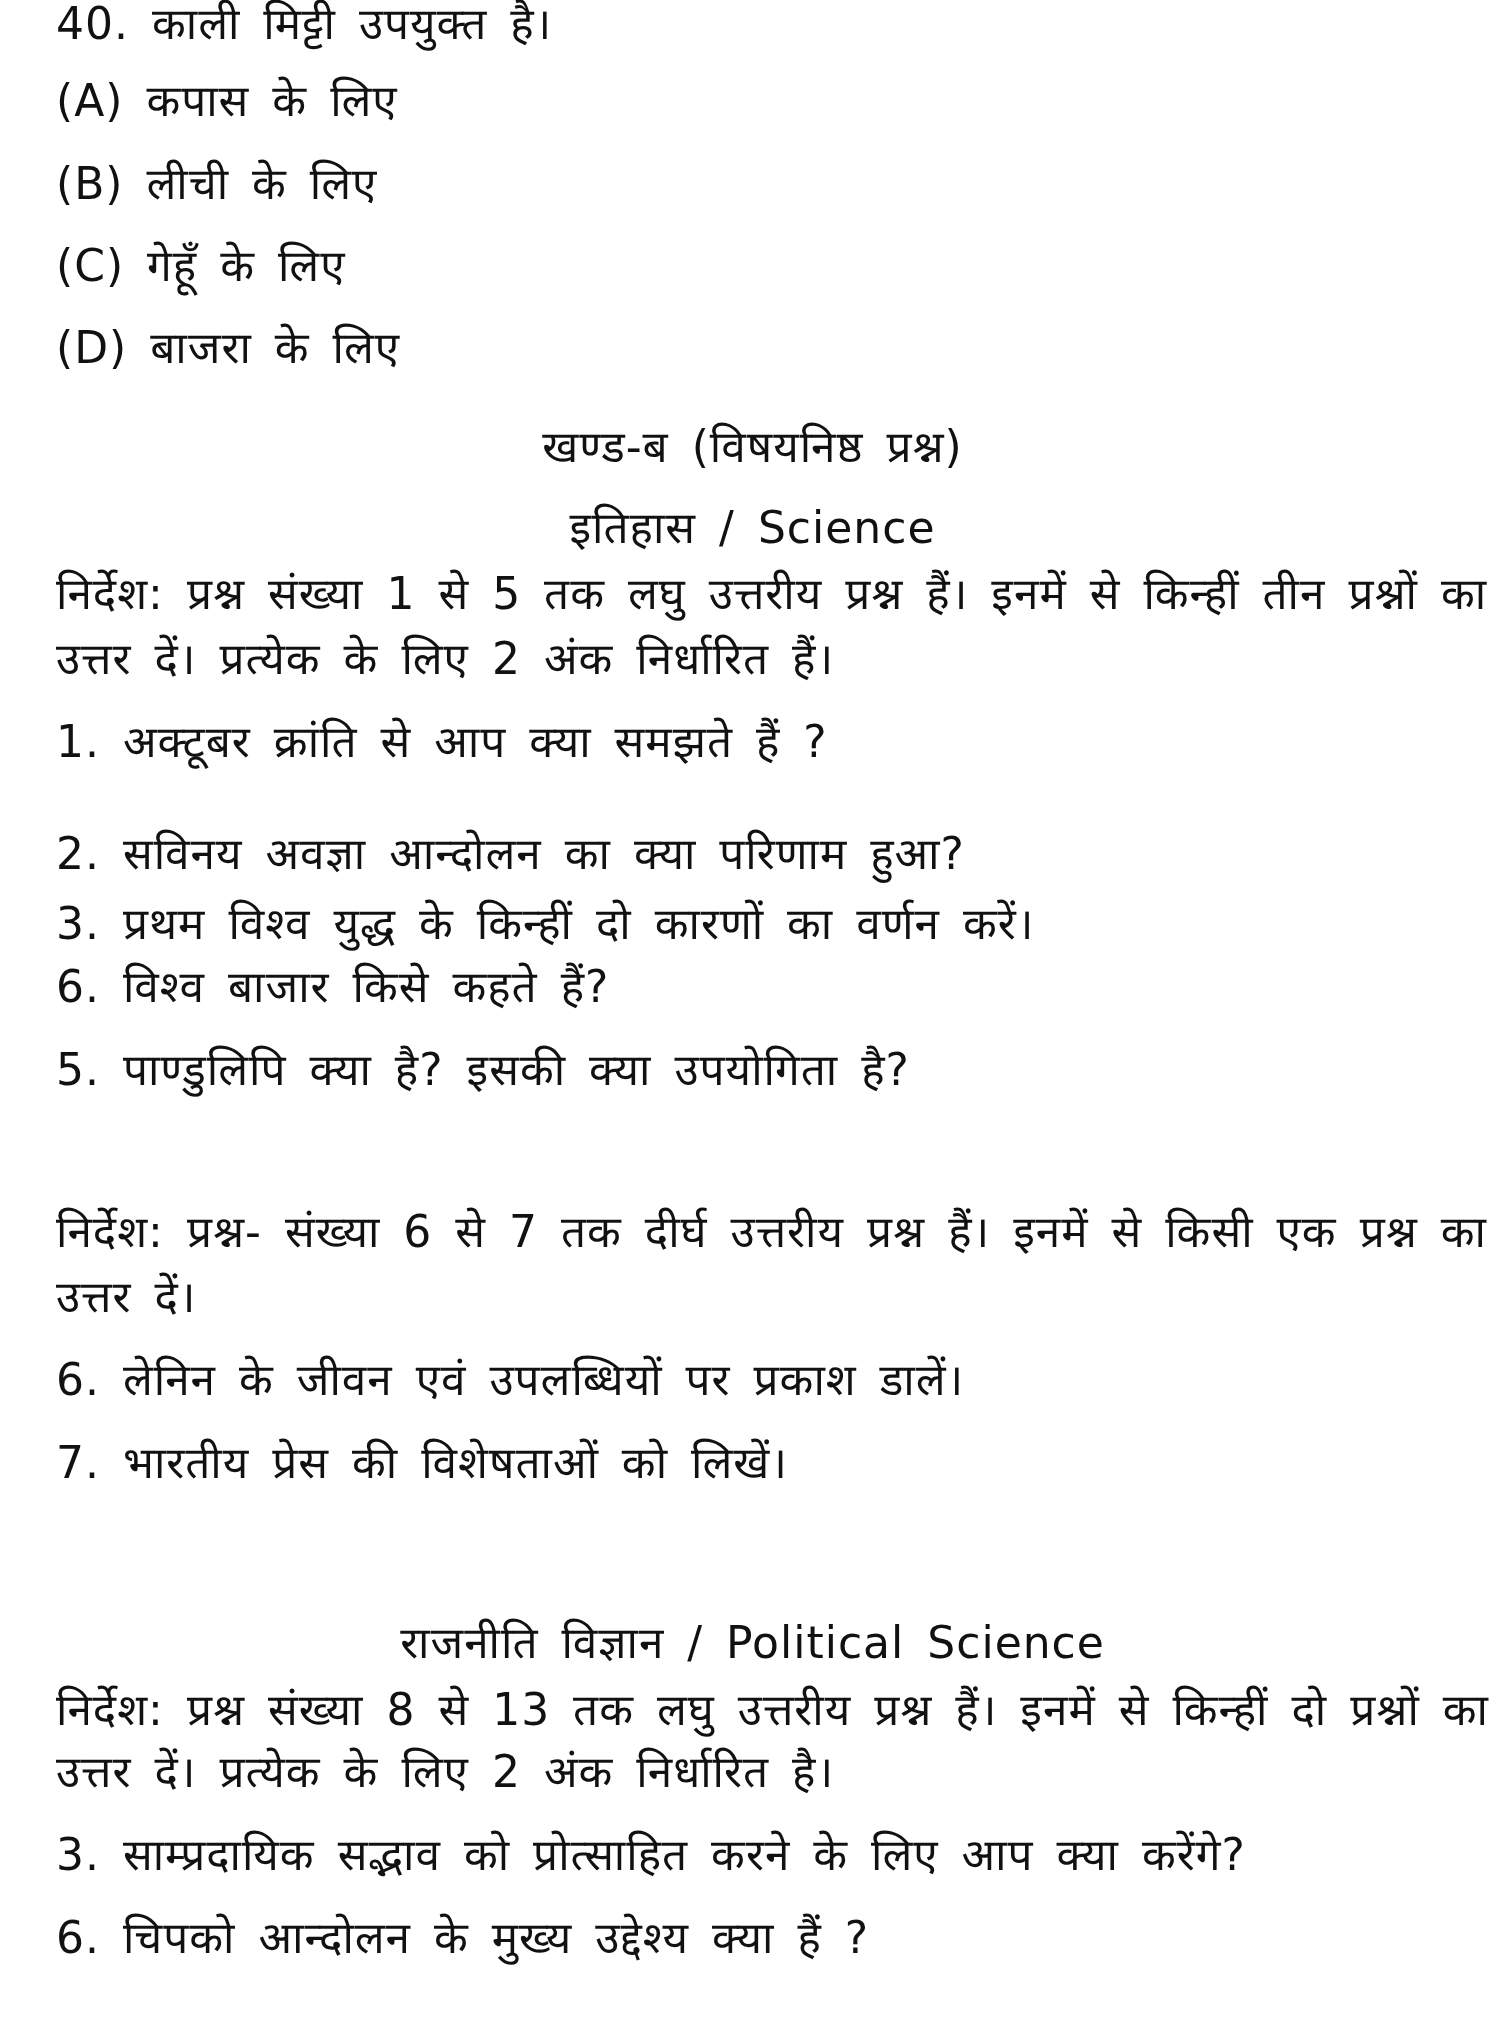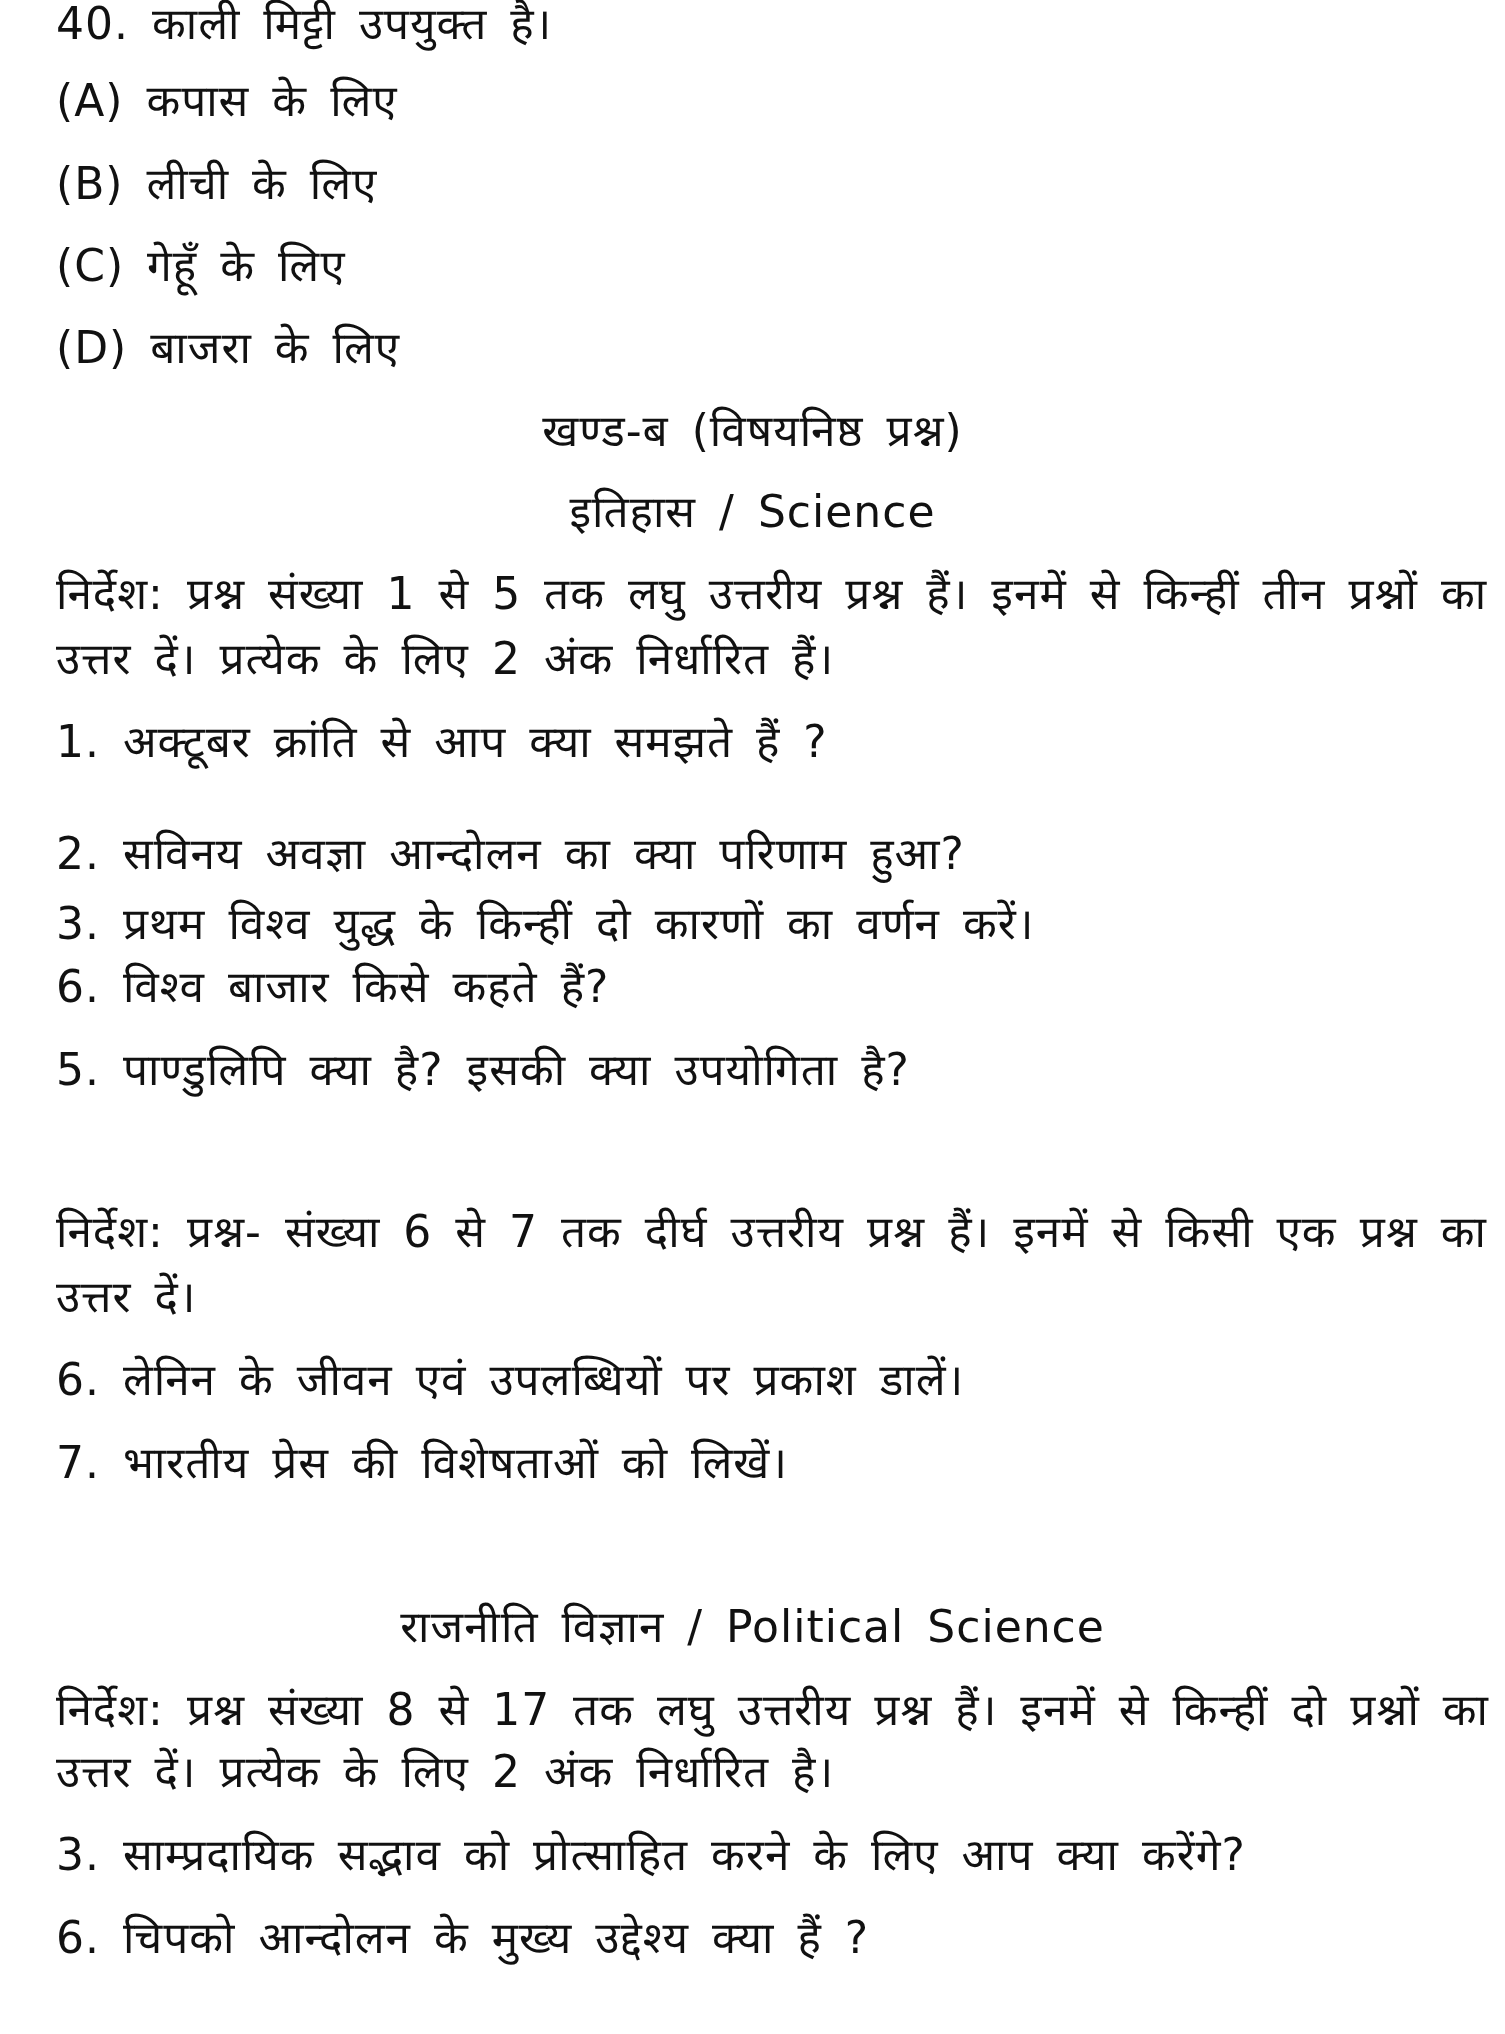--- a/index.html
+++ b/index.html
@@ -6,21 +6,21 @@
   body {
     width: 1505px; height: 2034px; position: relative; overflow: hidden;
     font-family: "DejaVu Sans", "Liberation Sans", sans-serif;
     color: #111111;
   }
   .line {
     position: absolute; left: 56px; right: 56px;
     font-size: 44px; line-height: 48px; white-space: nowrap;
     letter-spacing: 1px; word-spacing: 8px;
   }
-  .center { text-align: center; left: 0; right: 0; }
+  .center { text-align: center; left: 0; right: 0; margin-top: 16px; }
 </style>
 </head>
 <body>
 
 <div>
 
   <div class="line" style="top:0px">40. काली मिट्टी उपयुक्त है।</div>
 
   <div class="line" style="top:77px">
     <span>(A)</span>
@@ -53,19 +53,19 @@
   <div class="line" style="top:1046px">5. पाण्डुलिपि क्या है? इसकी क्या उपयोगिता है?</div>
 
   <div class="line" style="top:1208px">निर्देश: प्रश्न- संख्या 6 से 7 तक दीर्घ उत्तरीय प्रश्न हैं। इनमें से किसी एक प्रश्न का</div>
   <div class="line" style="top:1273px">उत्तर दें।</div>
 
   <div class="line" style="top:1356px">6. लेनिन के जीवन एवं उपलब्धियों पर प्रकाश डालें।</div>
   <div class="line" style="top:1439px">7. भारतीय प्रेस की विशेषताओं को लिखें।</div>
 
   <div class="line center" style="top:1603px">राजनीति विज्ञान / Political Science</div>
 
-  <div class="line" style="top:1686px">निर्देश: प्रश्न संख्या 8 से 17 तक लघु उत्तरीय प्रश्न हैं। इनमें से किन्हीं दो प्रश्नों का</div>
+  <div class="line" style="top:1686px">निर्देश: प्रश्न संख्या 8 से 13 तक लघु उत्तरीय प्रश्न हैं। इनमें से किन्हीं दो प्रश्नों का</div>
   <div class="line" style="top:1748px">उत्तर दें। प्रत्येक के लिए 2 अंक निर्धारित है।</div>
 
   <div class="line" style="top:1831px">3. साम्प्रदायिक सद्भाव को प्रोत्साहित करने के लिए आप क्या करेंगे?</div>
   <div class="line" style="top:1914px">6. चिपको आन्दोलन के मुख्य उद्देश्य क्या हैं ?</div>
 
 </div>
 
 </body></html>

